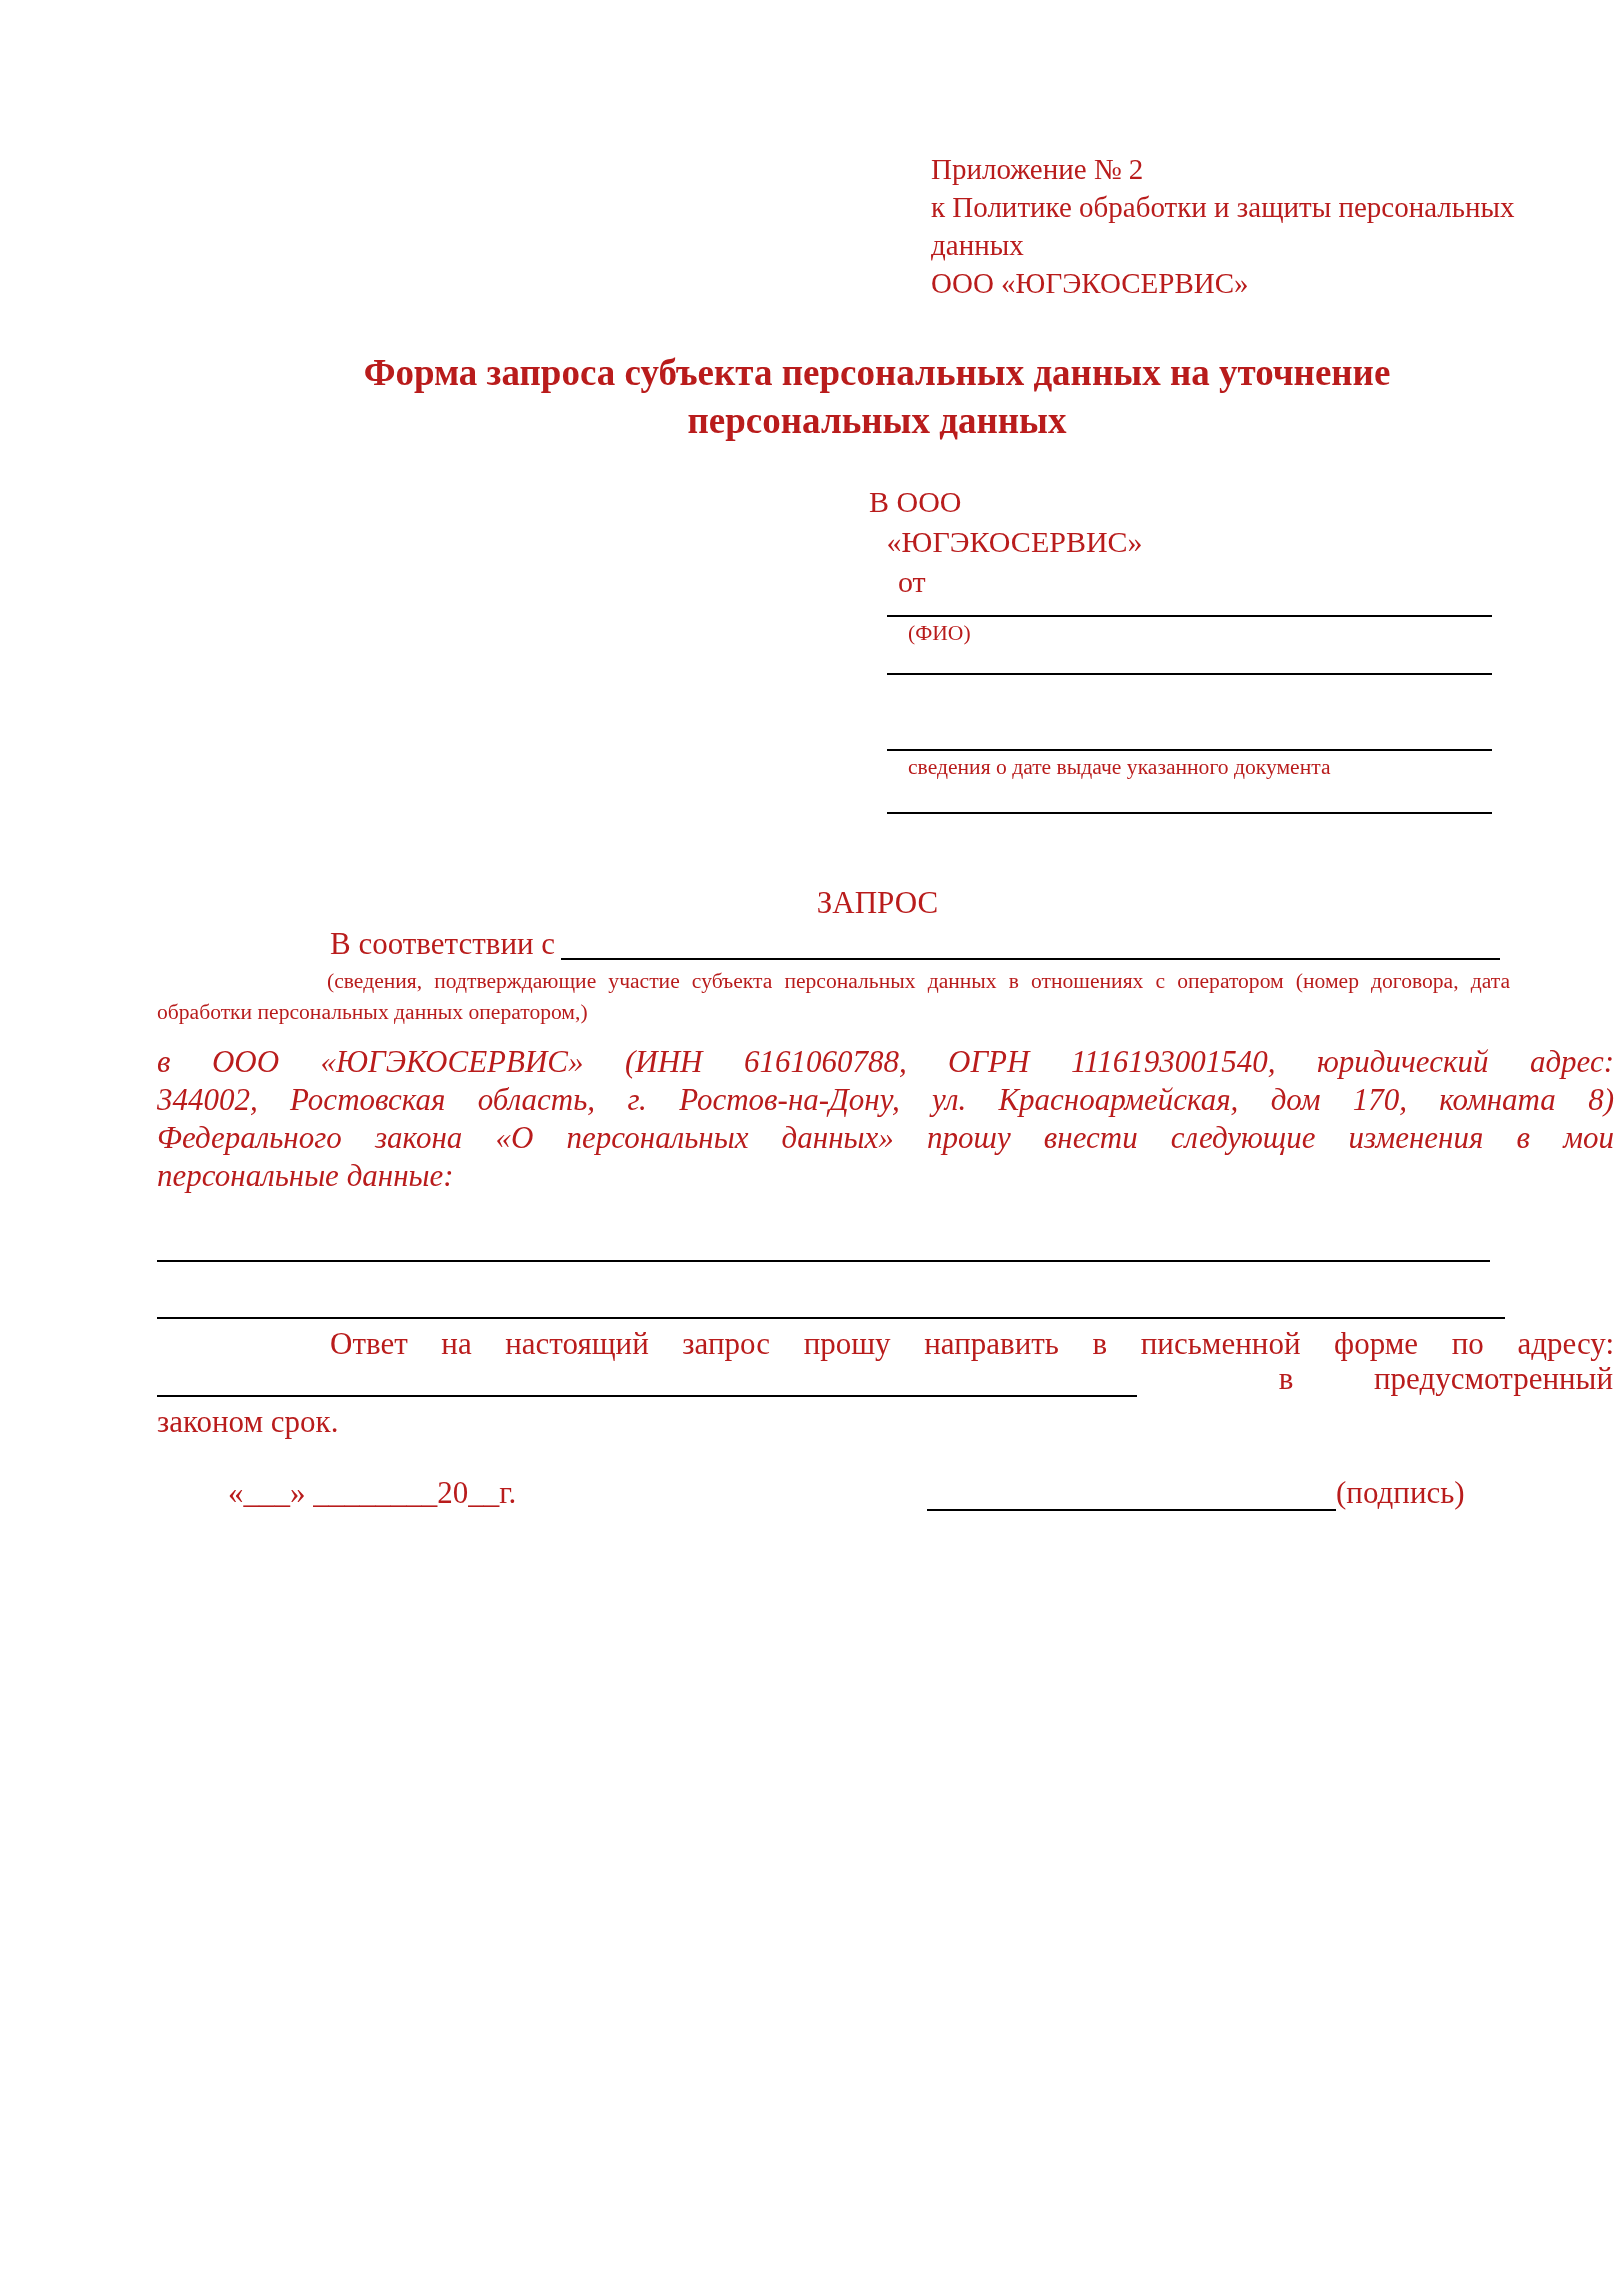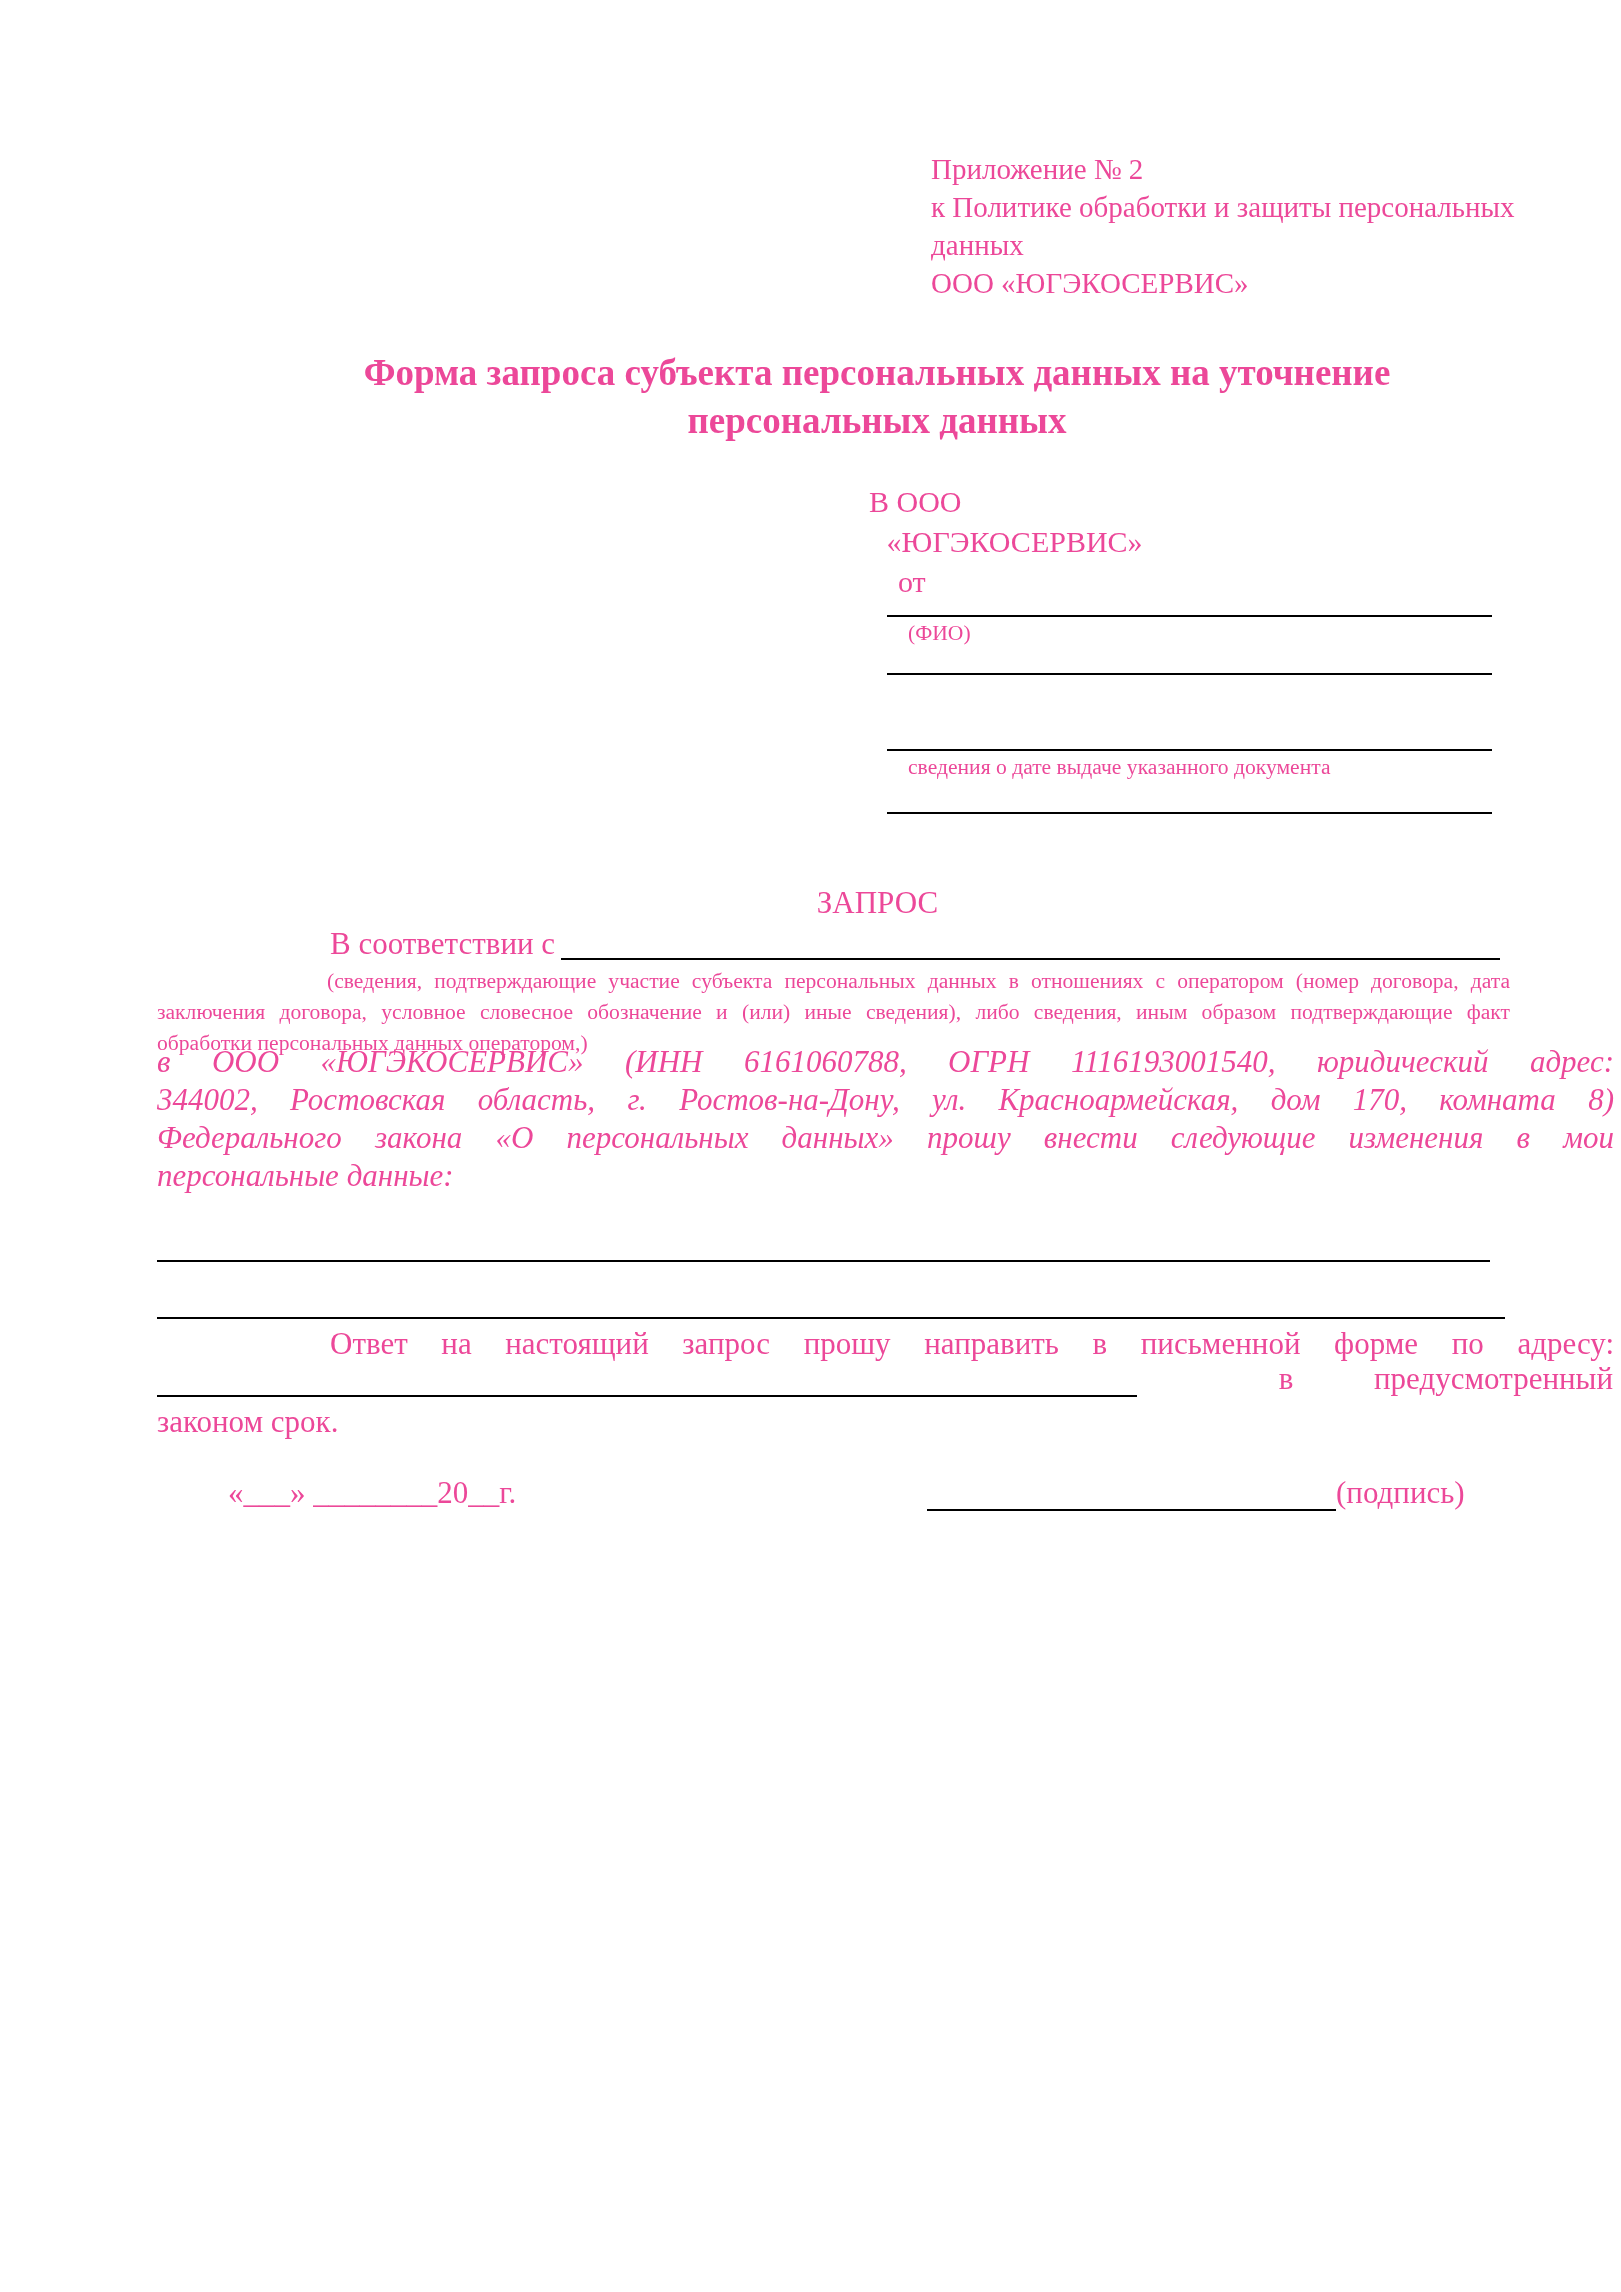--- a/index.html
+++ b/index.html
@@ -1,21 +1,21 @@
 <!DOCTYPE html>
 <html><head>
 <meta charset="utf-8">
 <style>
   html, body { margin: 0; padding: 0; background: #888; }
   .page {
     position: relative;
     width: 1621px;
     height: 2293px;
     background: #ffffff;
-    color: #ec4899;
+    color: #b91c1c;
     font-family: "Liberation Serif", "DejaVu Serif", serif;
     overflow: hidden;
   }
   .abs { position: absolute; }
 
   .header-note {
     left: 931px; top: 150px; width: 637px;
     font-size: 29px; line-height: 38px; white-space: nowrap;
   }
 
@@ -114,21 +114,20 @@
 
   <div class="abs request-heading">ЗАПРОС</div>
 
   <div class="abs intro-row">
     <span class="label">В соответствии с</span>
     <span class="fill-line"></span>
   </div>
 
   <div class="abs note">
     <div class="jl first">(сведения, подтверждающие участие субъекта персональных данных в отношениях с оператором (номер договора, дата</div>
-    <div class="jl">заключения договора, условное словесное обозначение и (или) иные сведения), либо сведения, иным образом подтверждающие факт</div>
     <div>обработки персональных данных оператором,)</div>
   </div>
 
   <div class="abs body-par">
     <div class="jline">в ООО «ЮГЭКОСЕРВИС» (ИНН 6161060788, ОГРН 1116193001540, юридический адрес:</div>
     <div class="jline">344002, Ростовская область, г. Ростов-на-Дону, ул. Красноармейская, дом 170, комната 8)</div>
     <div class="jline">Федерального закона «О персональных данных» прошу внести следующие изменения в мои</div>
     <div>персональные данные:</div>
   </div>
 

